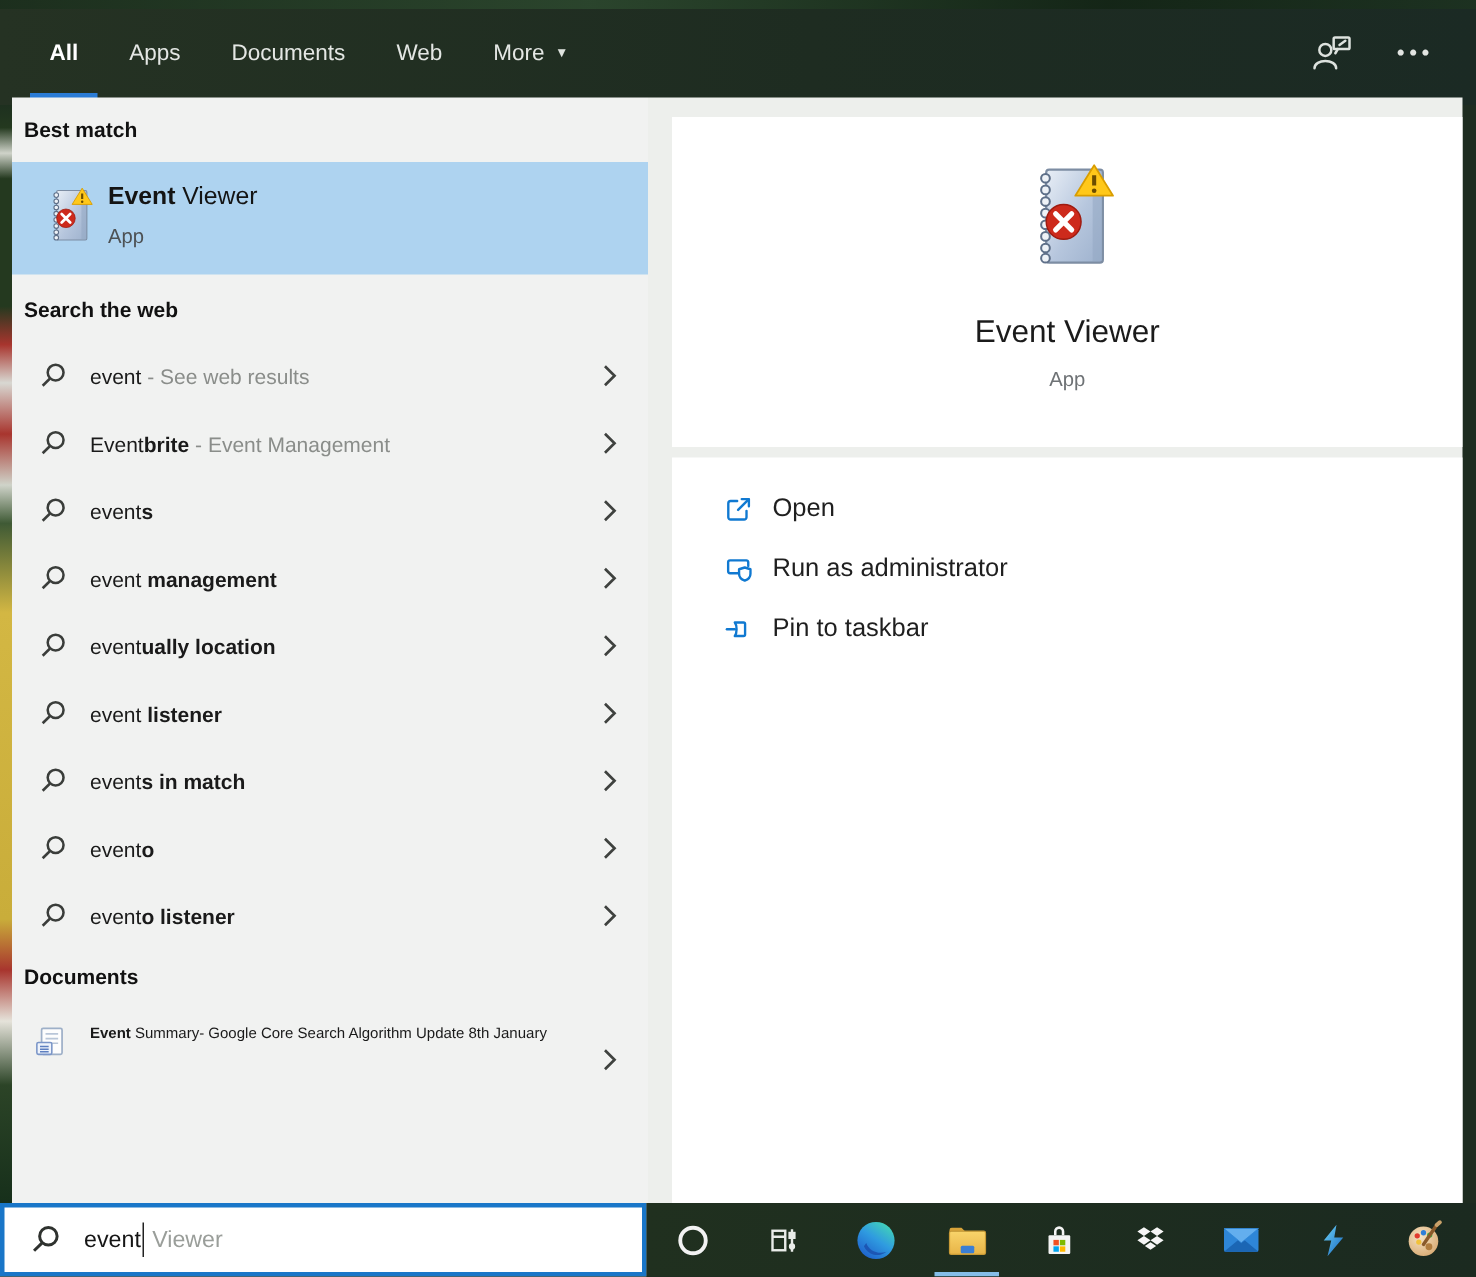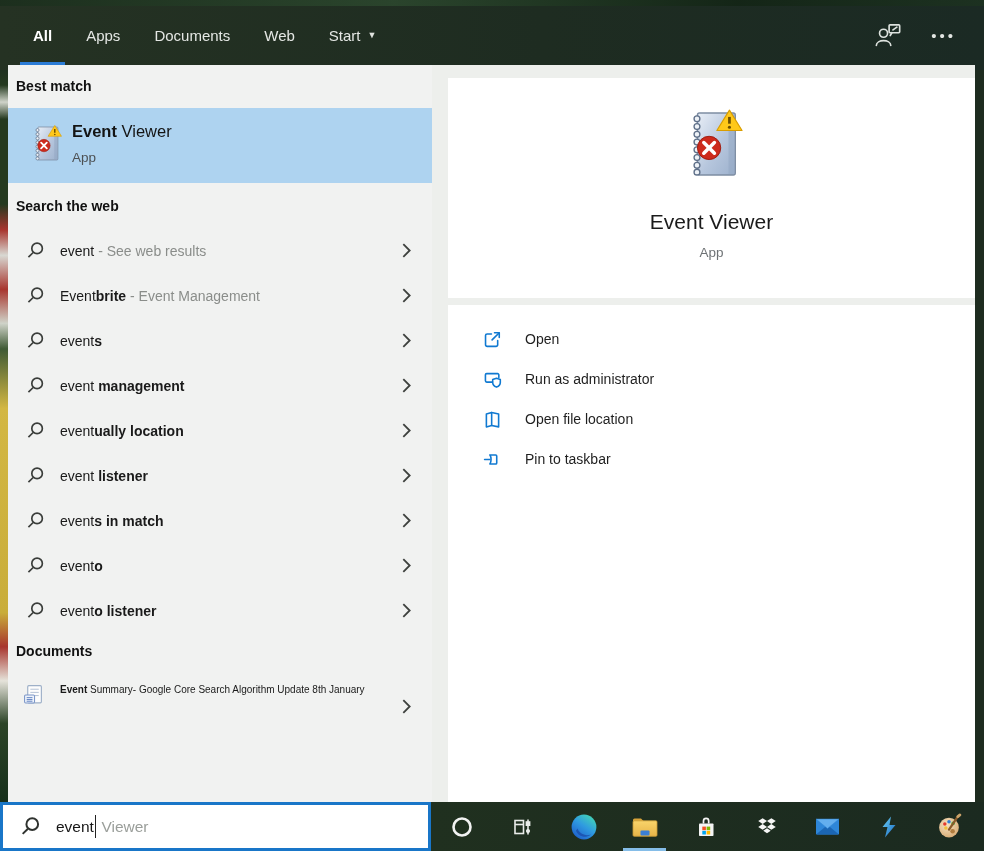--- a/index.html
+++ b/index.html
@@ -47,21 +47,21 @@
   
   .right-bg { position:absolute; left:432px; top:65px; width:543px; height:737px; background:#edefec; z-index:2; }
   .card { position:absolute; background:#ffffff; }
   .card-app { left:16px; top:13px; width:527px; height:220px; display:flex; flex-direction:column; align-items:center; }
   .card-app .big-icon { margin-top:30px; }
   .app-title { margin-top:28px; font-size:21px; color:#1b1b1b; }
   .app-sub { margin-top:11px; font-size:13.5px; color:#6e7275; }
   .card-actions { left:16px; top:240px; width:527px; height:497px; padding-top:14px; }
   .act-row { position:relative; height:40px; display:flex; align-items:center; padding-left:35px; }
   .act-row svg { width:19px; height:19px; stroke:#1079d1; stroke-width:1.5; fill:none; stroke-linejoin:round; stroke-linecap:round; }
-  .act-label { margin-left:23px; font-size:14px; color:#1f1f1f; }
+  .act-label { margin-left:13px; font-size:17px; color:#1f1f1f; }
 
   
   .search-bar { position:absolute; left:0; top:802px; width:431px; height:49px; z-index:3;
     background:#fff; border:3px solid #1976c8; display:flex; align-items:center; padding-left:17px; }
   .search-bar .mag { width:21px; height:21px; stroke:#2f322f; stroke-width:1.7; fill:none; }
   .typed { margin-left:15px; font-size:15.5px; color:#161616; }
   .cursor { width:1.5px; height:23px; background:#222; margin-left:1px; animation:blink 1.1s steps(2) infinite; }
   .ghost { margin-left:5px; font-size:15.5px; color:#9a9e9a; }
   @keyframes blink { 50% { opacity:0; } }
 
@@ -134,21 +134,21 @@
       <div class="tab">
           <span>Apps</span>
         </div>
       <div class="tab">
           <span>Documents</span>
         </div>
       <div class="tab">
           <span>Web</span>
         </div>
       <div class="tab">
-          <span>Start</span>
+          <span>More</span>
           <span class="caret">▼</span>
         </div>
     </div>
     <div class="topbar-right">
       <svg width="30" height="27" viewBox="0 0 27 24" style="stroke:#dde2de;stroke-width:1.5;fill:none;stroke-linecap:round">
         <circle cx="9.5" cy="10" r="3.6"></circle>
         <path d="M3 21 c0-5.8 13-5.8 13 0"></path>
         <rect x="14.5" y="2.5" width="9.5" height="7" rx="0.8"></rect>
         <line x1="17" y1="9.5" x2="15.5" y2="12"></line>
         <line x1="18" y1="7" x2="21.5" y2="4.5"></line>
@@ -307,27 +307,20 @@
       </div>
       <div class="act-row">
         <svg viewBox="0 0 18 18">
           <path d="M12 11.5 H3.5 a1.2 1.2 0 0 1 -1.2 -1.2 V4.6 a1.2 1.2 0 0 1 1.2 -1.2 H13.8 a1.2 1.2 0 0 1 1.2 1.2 V7"></path>
           <path d="M12.8 7.9 l3.6 1.1 v2.8 c0 2.3 -1.7 3.7 -3.6 4.4 c-1.9 -0.7 -3.6 -2.1 -3.6 -4.4 V9 z" fill="#ffffff"></path>
         </svg>
         <span class="act-label">Run as administrator</span>
       </div>
       <div class="act-row">
         <svg viewBox="0 0 18 18">
-          <path d="M3.2 3.8 L8.2 2.4 V14.6 L3.2 16 Z"></path>
-          <path d="M8.2 2.4 L14.8 3.8 V16 L8.2 14.6"></path>
-        </svg>
-        <span class="act-label">Open file location</span>
-      </div>
-      <div class="act-row">
-        <svg viewBox="0 0 18 18">
           <line x1="1.5" y1="9" x2="6.5" y2="9"></line>
           <path d="M6.5 4.7 H12 a1 1 0 0 1 1 1 V12.3 a1 1 0 0 1 -1 1 H6.5 C8 11.5 8 6.5 6.5 4.7 Z"></path>
         </svg>
         <span class="act-label">Pin to taskbar</span>
       </div>
     </div>
   </div>
 
   <div class="search-bar">
     <svg class="mag" viewBox="0 0 18 18">

